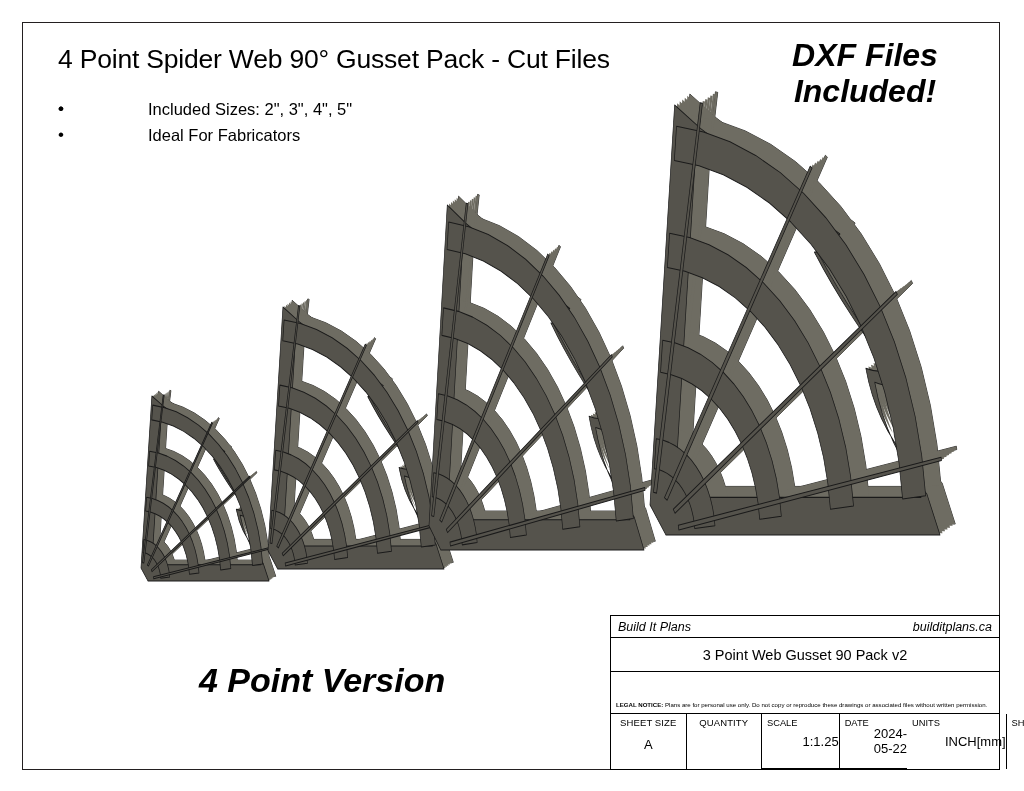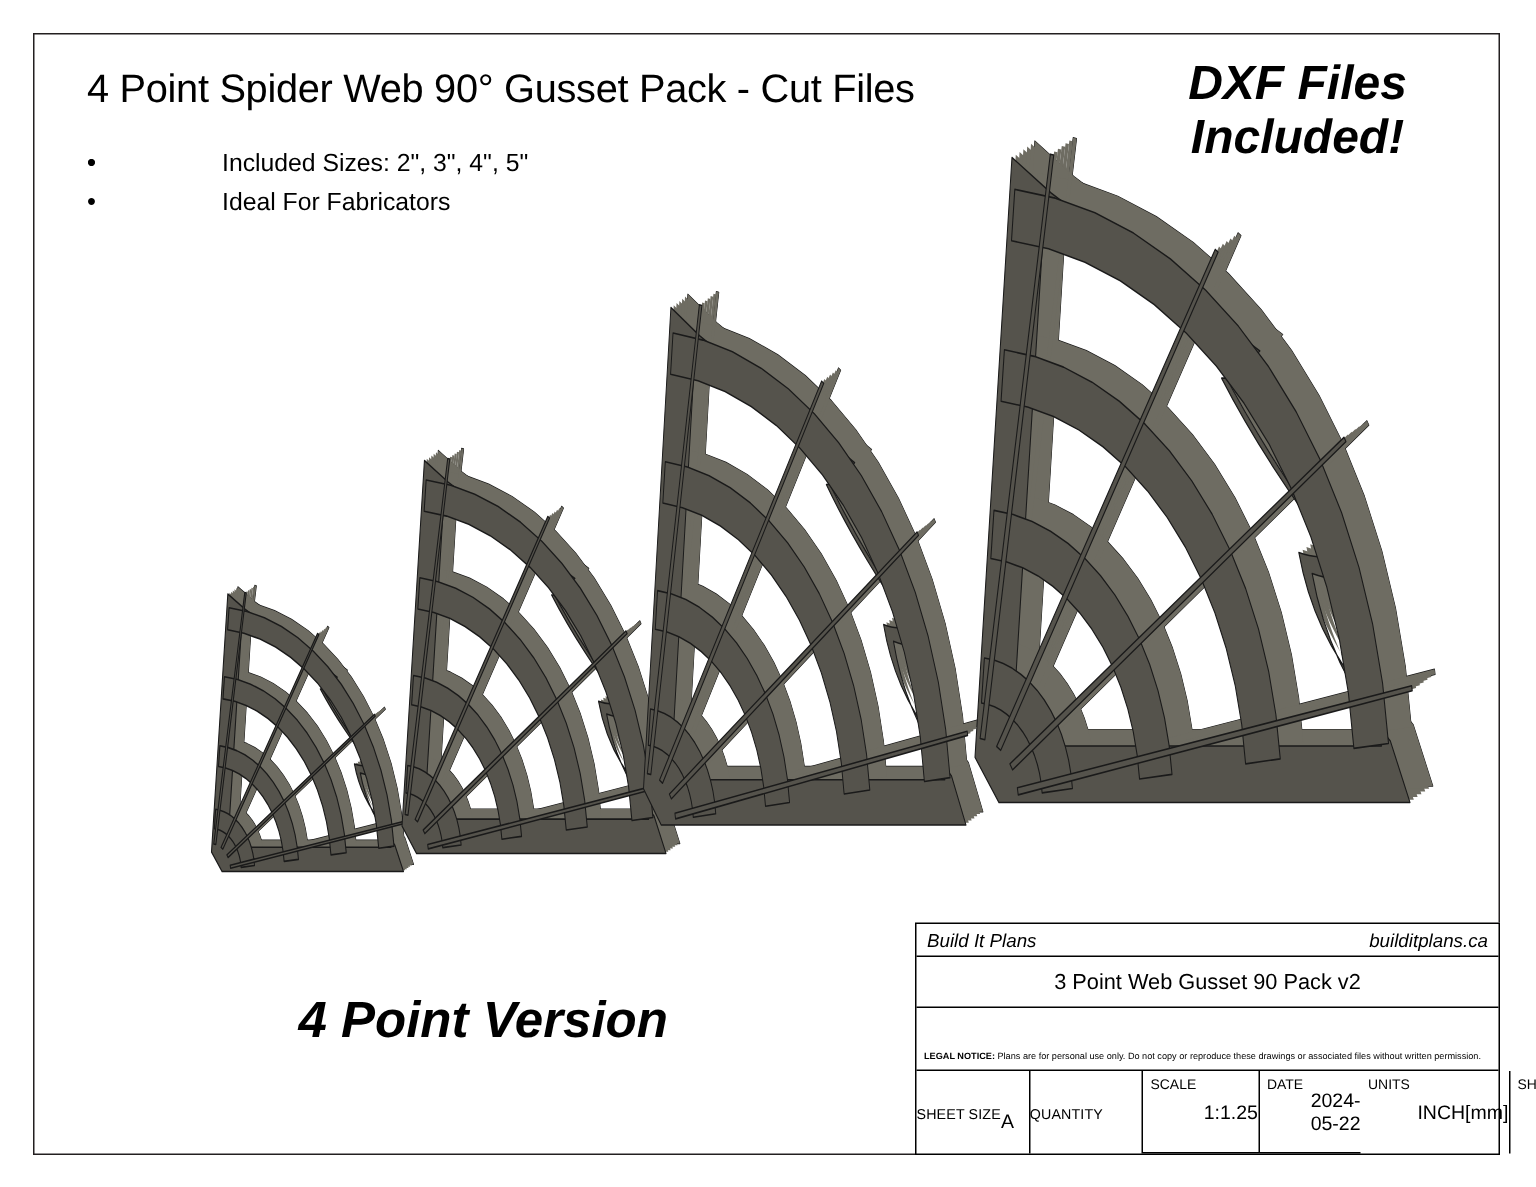--- a/index.html
+++ b/index.html
@@ -46,21 +46,21 @@
               align-items:center;justify-content:space-between;
               padding:0 7px;font-size:12.5px;font-style:italic;}
   .tb-part{flex:0 0 33px;border-bottom:1.4px solid #000;display:flex;
            align-items:center;justify-content:center;font-size:14.5px;}
   .tb-legal{flex:1;display:flex;align-items:flex-end;padding:0 5px 3px 5px;
             font-size:6.1px;line-height:1.45;}
   .tb-legal b{font-size:6.1px;}
 
   .tb-lower{flex:1;display:flex;}
   .tb-lower-left{flex:0 0 150px;display:flex;border-right:1.7px solid #000;}
-  .tb-cell-ss,.tb-cell-qty{flex:1;display:flex;flex-direction:row;
+  .tb-cell-ss,.tb-cell-qty{flex:1;display:flex;flex-direction:column;
                            align-items:center;padding-top:3px;}
   .tb-cell-ss{border-right:1.4px solid #000;}
   .tb-hdr{font-size:9.5px;letter-spacing:.1px;}
   .tb-val-center{font-size:13px;margin-top:9px;}
   .tb-lower-right{flex:1;display:flex;flex-direction:row;}
   .tb-row{flex:1;display:flex;}
   .tb-row.first{border-bottom:1.4px solid #000;}
   .tb-field{flex:1;display:flex;align-items:center;padding-left:5px;}
   .tb-field.sep{border-right:1.4px solid #000;}
   .tb-label{font-size:9.3px;align-self:flex-start;margin-top:4px;}

